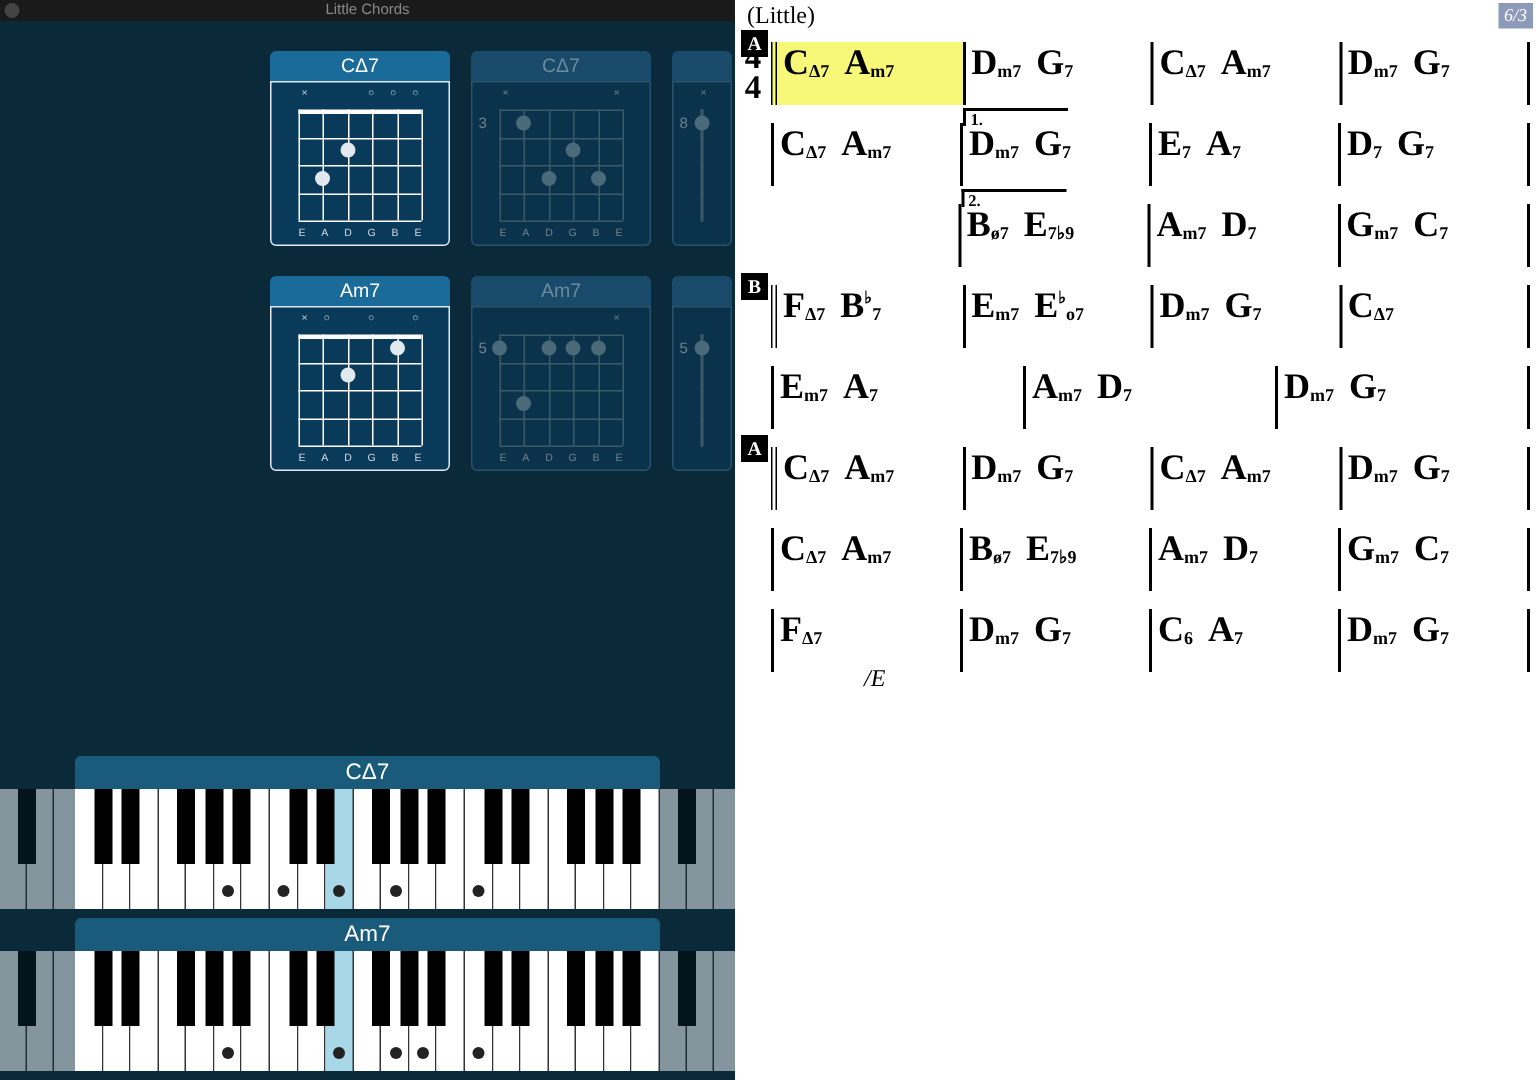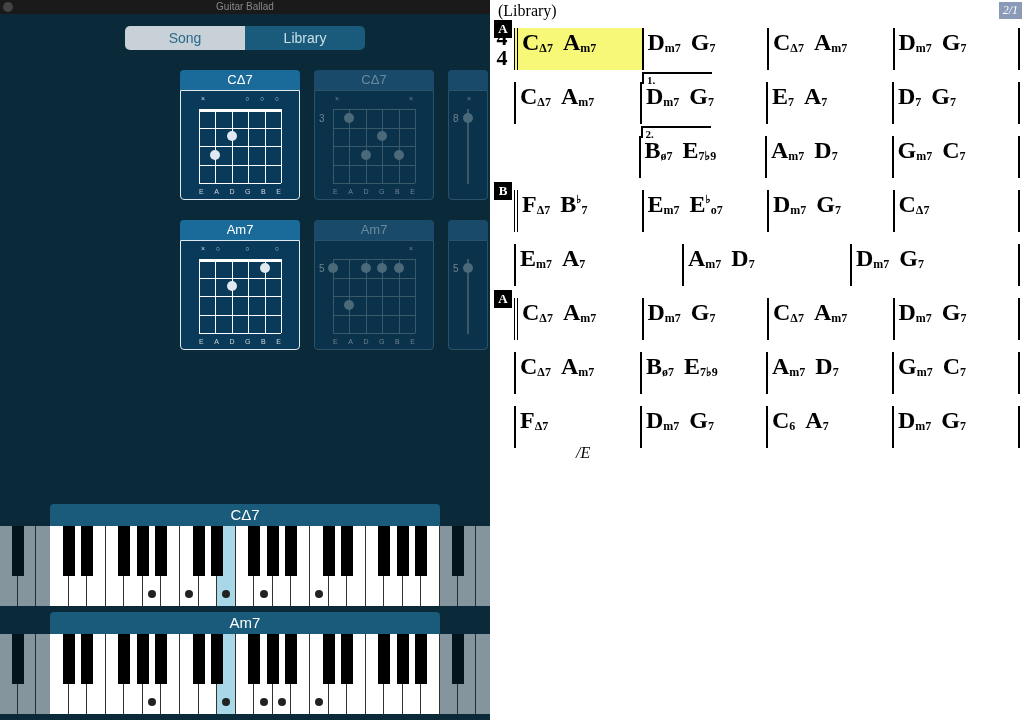--- a/index.html
+++ b/index.html
@@ -64,25 +64,21 @@
 .chord .tri { font-size: 12px; position: relative; bottom: -2px; }
 .volta { position: absolute; top: -10px; left: 0; border-top: 2px solid #000; border-left: 2px solid #000; height: 12px; padding-left: 3px; font-size: 11px; font-weight: bold; width: 70px; }
 .slash-bass { position: absolute; bottom: -14px; left: 60px; font-size: 16px; font-style: italic; }
 </style>
 </head>
 <body>
 
 <div class="left-panel">
   <div class="title-bar">
     <div class="close-btn"></div>
-    <span>Guitar Ballad</span>
-  </div>
-  <div class="tabs">
-    <div class="tab tab-song">Song</div>
-    <div class="tab tab-library">Library</div>
+    <span>Little Chords</span>
   </div>
 
   <div class="chord-rows">
 
     <div class="chord-row">
       <div class="guitar-card active">
         <div class="chord-label">CΔ7</div>
         <div class="fretboard">
           <div class="marker-row">
               <span class="marker">×</span>
@@ -392,22 +388,22 @@
             <div class="white-key" style="left: 36px; width: 18px;"></div>
             <div class="black-key" style="left: 12px;"></div>
           </div>
       </div>
     </div>
   </div>
 </div>
 
 <div class="right-panel">
   <div class="sheet-header">
-    <div class="page-badge">2/1</div>
-    <div class="style-label">(Library)</div>
+    <div class="page-badge">6/3</div>
+    <div class="style-label">(Little)</div>
   </div>
   <div class="sheet-body" id="sheet-body">
       <div class="sheet-line">
         <div class="section-marker">A</div>
         <div class="time-sig">4<br>4</div>
         <div class="bars">
           <div class="bar highlight dbl">
             <span class="chord">C<span class="tri">Δ</span><sub>7</sub></span>
             <span class="chord">A<sub>m7</sub></span>
           </div>

